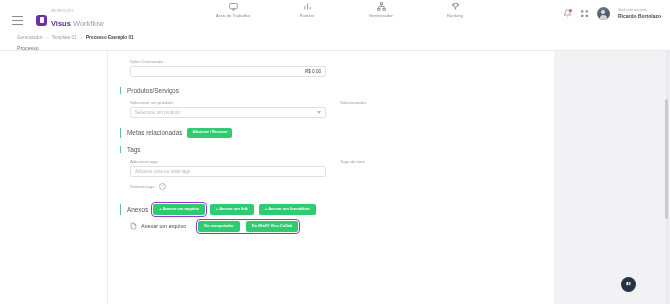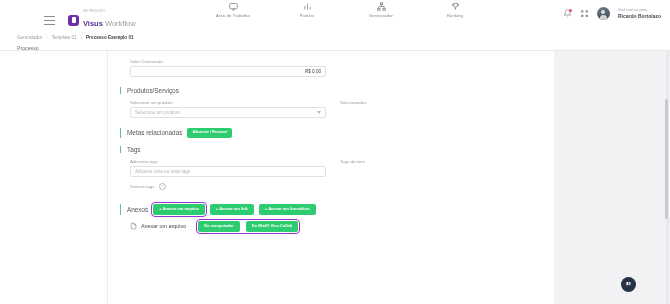--- a/index.html
+++ b/index.html
@@ -8,21 +8,21 @@
     font-family: "Liberation Sans", sans-serif;
     background: #f0f0f0;
     overflow: hidden;
   }
   .app { position: relative; width: 670px; height: 304px; background: #ffffff; }
 
   
   .topbar {
     position: absolute; top: 0; left: 0; width: 670px; height: 41px;
     background: #ffffff; border-bottom: 1px solid #e8e8ea;
-    display: flex; align-items: center; padding-left: 32px;
+    display: flex; align-items: center;
   }
   .hamburger {
     margin-left: 12px; width: 11px; height: 9px;
     display: flex; flex-direction: column; justify-content: space-between;
   }
   .hamburger span { display: block; height: 1px; background: #8a8a95; width: 100%; }
 
   .brand { display: flex; align-items: center; margin-left: 13px; gap: 4px; }
   .brand-mark {
     width: 11px; height: 11px; border-radius: 3px;

